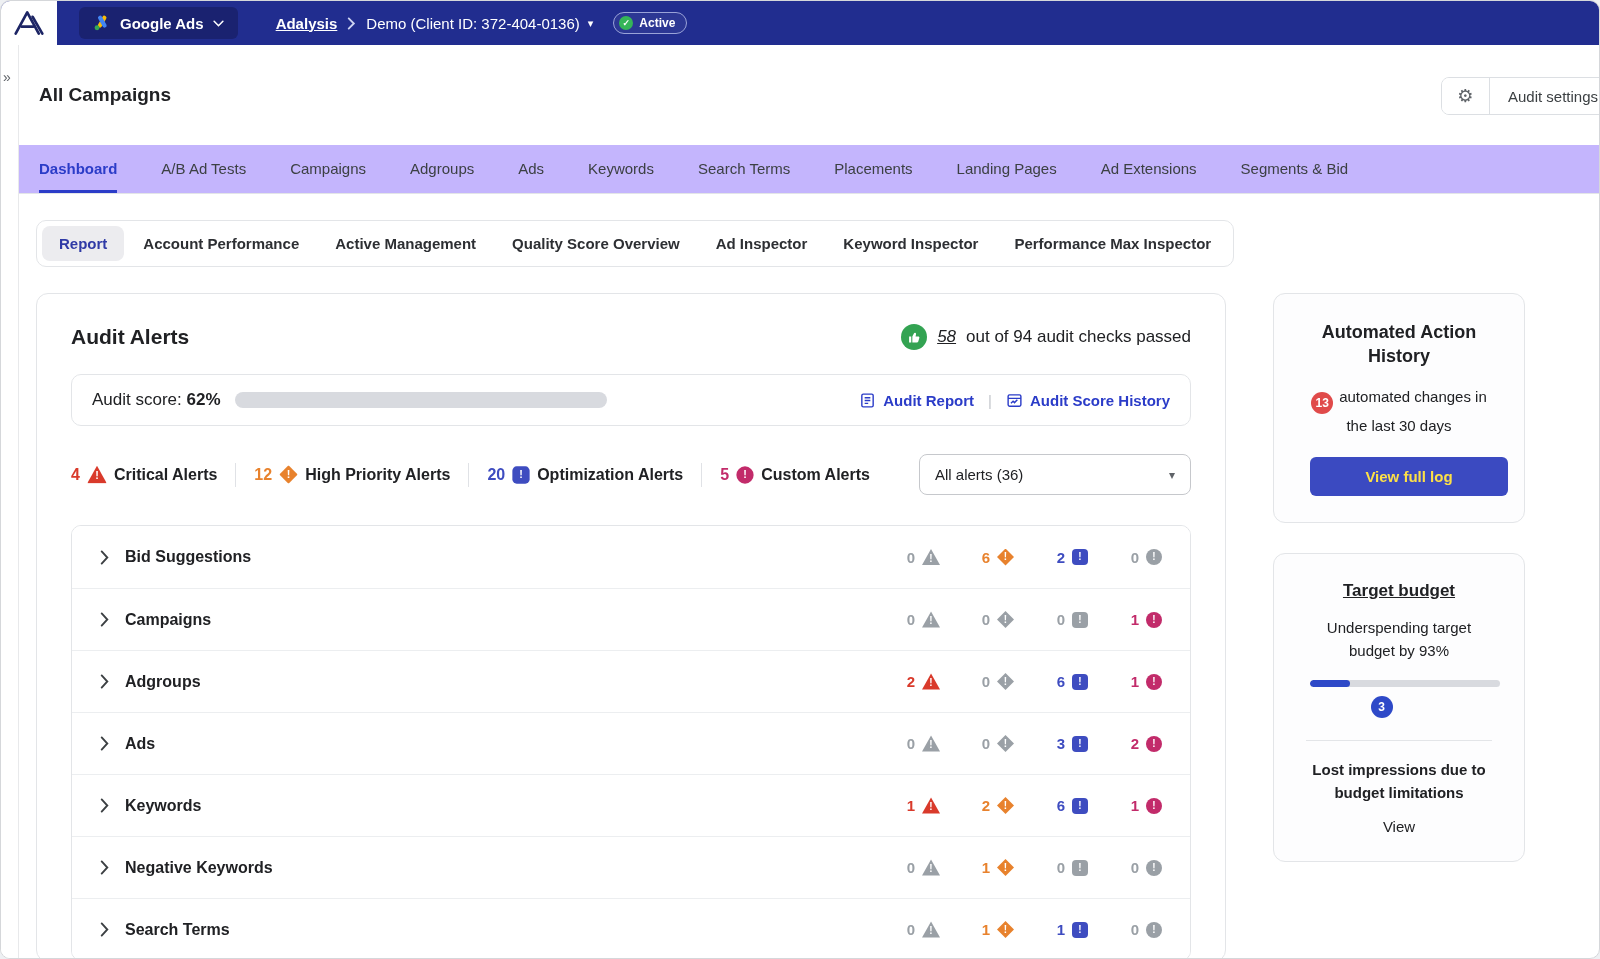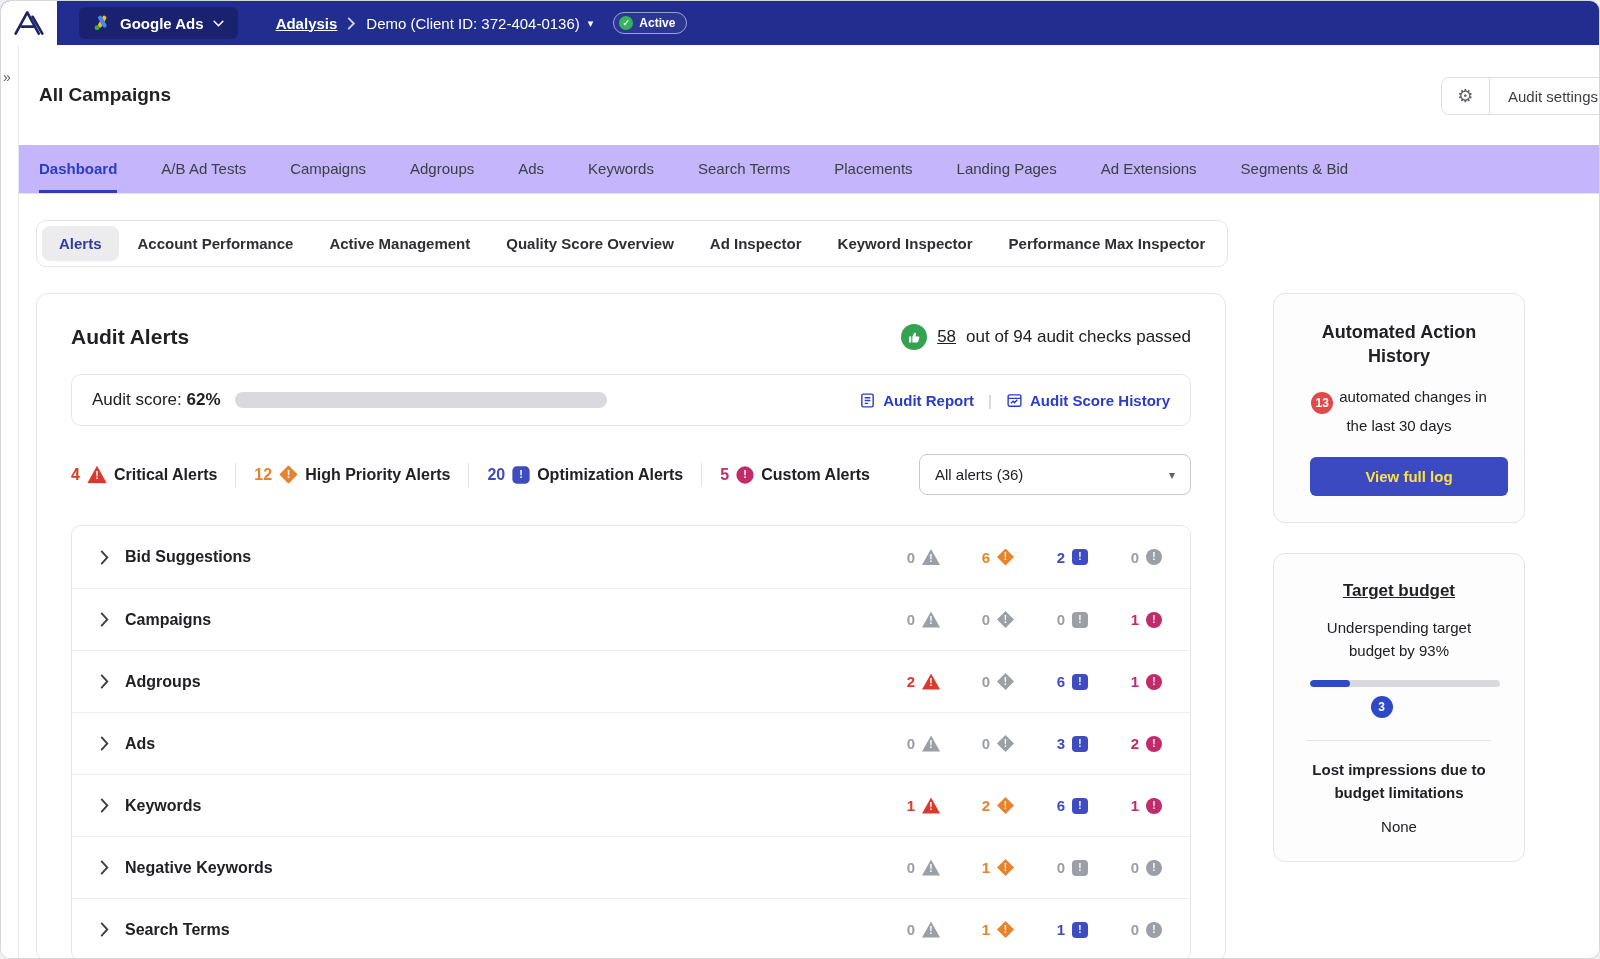--- a/index.html
+++ b/index.html
@@ -41,21 +41,21 @@
   .subtab.active { background:#ececef; color:#2f3aa6; }
 
   
   .main { display:flex; align-items:flex-start; gap:47px; padding:26px 0 0 17px; }
 
   .audit-card { width:1190px; background:#fff; border:1px solid #e3e5e8; border-radius:12px; padding-top:30px; overflow:hidden; }
   .card-head { display:flex; align-items:center; padding:0 34px; }
   .card-title { font-size:21px; font-weight:700; color:#202124; }
   .passed { margin-left:auto; display:flex; align-items:center; gap:10px; font-size:17px; color:#202124; }
   .thumb-circle { width:26px; height:26px; border-radius:50%; background:#33a352; display:flex; align-items:center; justify-content:center; }
-  .passed-num { text-decoration:underline; }
+  .passed-num { text-decoration:underline;font-style:italic; }
 
   .score-box { margin:24px 34px 0; border:1px solid #e3e5e8; border-radius:10px; padding:15px 20px; display:flex; align-items:center; }
   .score-label { font-size:17px; color:#202124; }
   .score-label b { font-weight:700; }
   .score-track { width:372px; height:16px; border-radius:8px; background:#d8dadf; margin-left:14px; overflow:hidden; }
   .score-fill { height:100%; border-radius:8px; background:#e9b212; }
   .score-links { margin-left:auto; display:flex; align-items:center; gap:14px; }
   .slink { display:flex; align-items:center; gap:7px; color:#2b3cc8; font-size:15px; font-weight:700; cursor:pointer; }
   .slink-sep { color:#c3c6cb; font-size:15px; }
 
@@ -175,21 +175,21 @@
       <span class="tab">Keywords</span>
       <span class="tab">Search Terms</span>
       <span class="tab">Placements</span>
       <span class="tab">Landing Pages</span>
       <span class="tab">Ad Extensions</span>
       <span class="tab">Segments &amp; Bid</span>
     </div>
 
     
     <div class="subtabs">
-      <span class="subtab active">Alerts</span>
+      <span class="subtab active">Report</span>
       <span class="subtab">Account Performance</span>
       <span class="subtab">Active Management</span>
       <span class="subtab">Quality Score Overview</span>
       <span class="subtab">Ad Inspector</span>
       <span class="subtab">Keyword Inspector</span>
       <span class="subtab">Performance Max Inspector</span>
     </div>
 
     
     <div class="main">
@@ -474,19 +474,19 @@
           <div class="side-title u">Target budget</div>
           <div class="tb-sub">Underspending target budget by 93%</div>
           <div class="tb-track">
             <div class="tb-fill" style="width: 21%;"></div>
           </div>
           <div class="tb-badge-wrap">
             <span class="badge-blue">3</span>
           </div>
           <hr class="tb-div">
           <div class="tb-lost">Lost impressions due to budget limitations</div>
-          <div class="tb-none">None</div>
+          <div class="tb-none">View</div>
         </div>
 
       </div>
     </div>
   </div>
 </div>
 
 </body></html>

